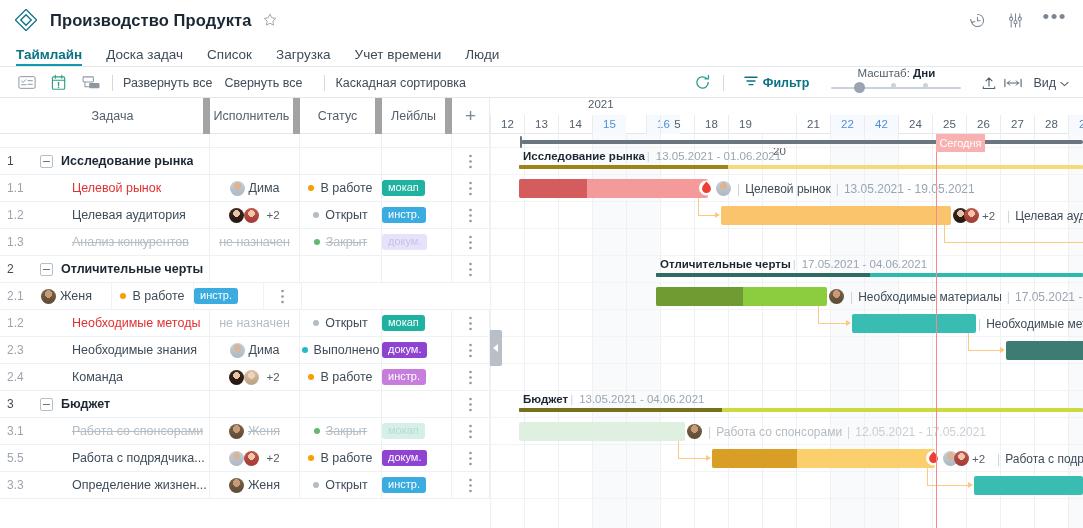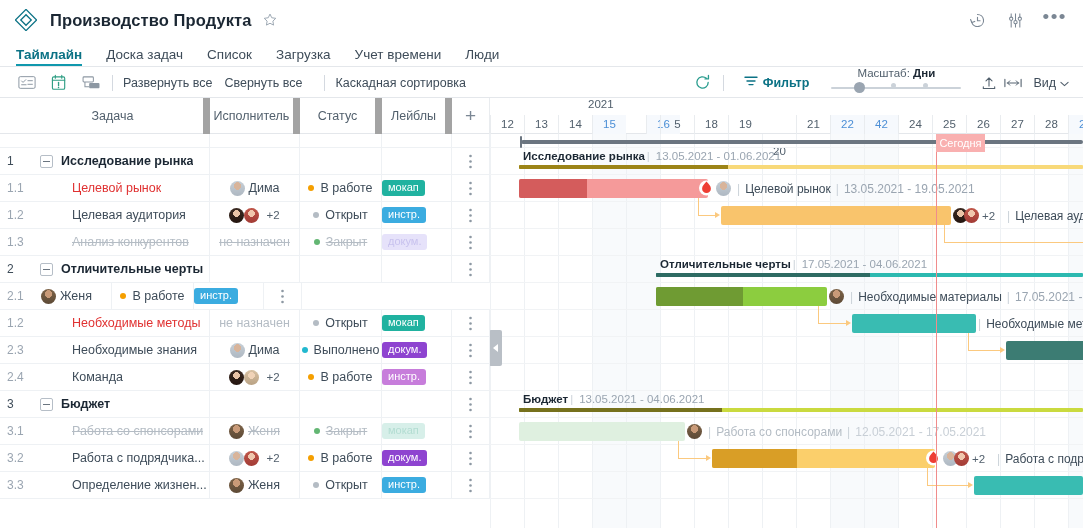--- a/index.html
+++ b/index.html
@@ -546,21 +546,21 @@
           </div>
           <div class="gc c-menu">
             <svg width="3" height="15" viewBox="0 0 3 15">
               <circle cx="1.5" cy="2" r="1.3" fill="#8d98a3"></circle>
               <circle cx="1.5" cy="7.5" r="1.3" fill="#8d98a3"></circle>
               <circle cx="1.5" cy="13" r="1.3" fill="#8d98a3"></circle>
             </svg>
           </div>
         </div>
         <div class="grow">
-          <div class="gc c-num">3.2</div>
+          <div class="gc c-num">5.5</div>
           <div class="gc c-task lvl1">
             <span class="task-text">Работа с подрядчика...</span>
           </div>
           <div class="gc c-assignee">
             <div class="av" style="background-image: radial-gradient(circle at 50% 34%, rgb(216, 180, 154) 0px, rgb(216, 180, 154) 30%, transparent 31%), linear-gradient(rgb(199, 207, 214), rgb(174, 184, 194));"></div>
             <div class="av ov" style="background-image: radial-gradient(circle at 50% 36%, rgb(240, 199, 173) 0px, rgb(240, 199, 173) 28%, transparent 29%), linear-gradient(rgb(192, 87, 74), rgb(162, 59, 53));"></div>
             <span class="plus2">+2</span>
           </div>
           <div class="gc c-status">
             <span class="dot" style="background: rgb(245, 159, 0);"></span>

